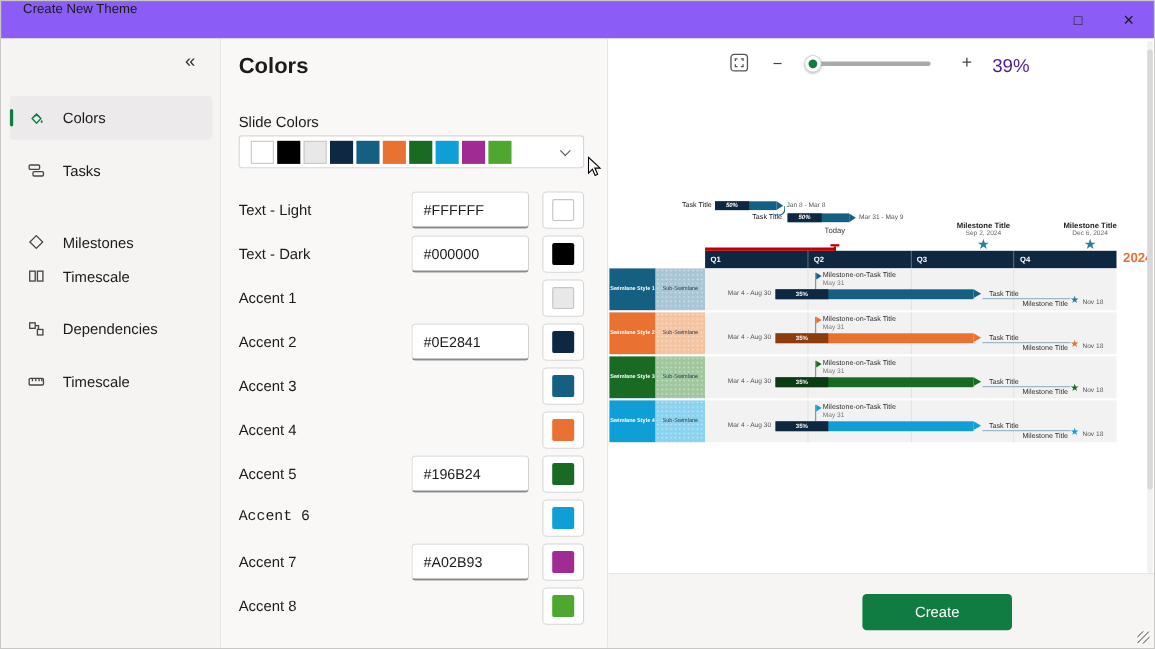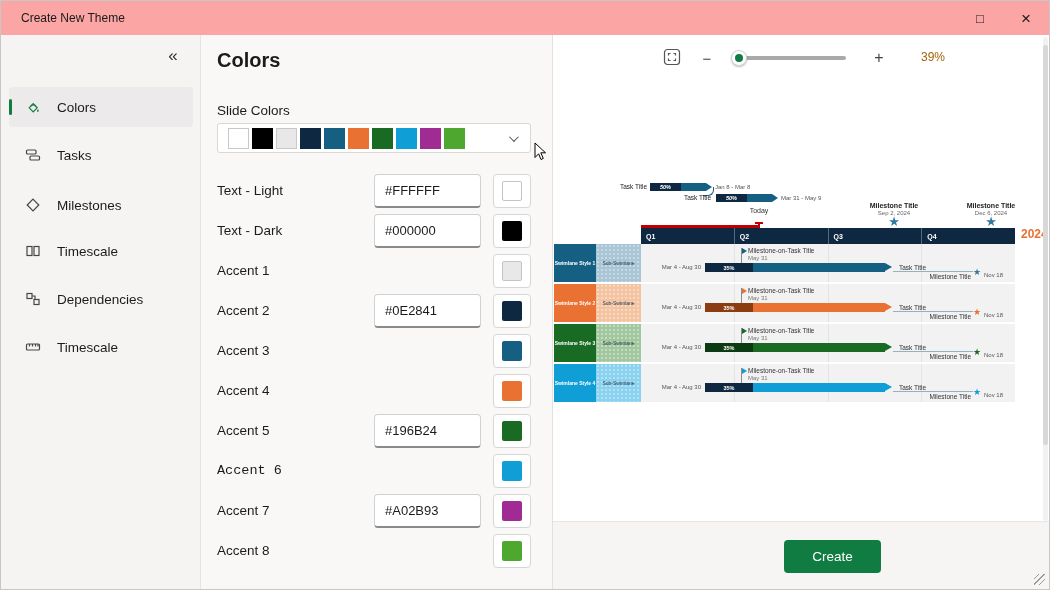--- a/index.html
+++ b/index.html
@@ -1,21 +1,21 @@
 <!DOCTYPE html>
 <html style="--accent: #107C41;"><head>
 <meta charset="utf-8">
 <style>
   *{box-sizing:border-box;margin:0;padding:0}
   html,body{width:1050px;height:590px}
   body{font-family:"Liberation Sans","DejaVu Sans",sans-serif;background:#fff;color:#1b1b1b;overflow:hidden}
   .window{position:relative;width:1050px;height:590px;border:1px solid #c9c7c5;background:#fff}
 
   
-  .titlebar{position:absolute;left:0;top:0;right:0;height:34px;background:#fca5a5;display:flex;align-items:center}
+  .titlebar{position:absolute;left:0;top:0;right:0;height:34px;background:#8b5cf6;display:flex;align-items:flex-start}
   .titlebar .title{font-size:12px;color:#1a1a1a;margin-left:20px}
   .winbtns{position:absolute;right:0;top:0;height:34px;display:flex}
   .winbtn{width:46px;height:34px;border:0;background:transparent;font-size:13px;color:#1a1a1a;cursor:default;display:flex;align-items:center;justify-content:center}
   .winbtn.close span{font-size:17px;line-height:1}
 
   
   .sidebar{position:absolute;left:0;top:34px;bottom:0;width:200px;background:#f5f4f2;border-right:1px solid #e6e4e2}
   .collapse{position:absolute;top:8px;right:14px;width:26px;height:26px;border:0;background:transparent;font-size:17px;color:#333;cursor:default}
   .nav-item{position:absolute;left:8px;width:184px;height:40px;border-radius:4px;display:flex;align-items:center;cursor:default}
   .nav-item.selected{background:#eceaea}
@@ -43,21 +43,21 @@
   
   .preview{position:absolute;left:552px;top:34px;right:0;bottom:0;background:#fff}
   .zoombar{position:absolute;left:0;top:0;right:0;height:46px}
   .fit-btn{position:absolute;left:108px;top:12px;width:22px;height:22px;border:0;background:transparent;color:#555;cursor:default}
   .fit-btn svg{width:18px;height:18px}
   .zoom-minus{position:absolute;left:144px;top:10px;width:20px;height:26px;border:0;background:transparent;font-size:15px;color:#444;cursor:default}
   .slider{position:absolute;left:181px;top:21px;width:112px;height:4px;background:#a9a9a9;border-radius:2px;cursor:default}
   .slider-thumb{position:absolute;left:-3px;top:-6px;width:16px;height:16px;border-radius:50%;background:#fff;border:1px solid #d4d4d4;box-shadow:0 1px 2px rgba(0,0,0,.25);display:flex;align-items:center;justify-content:center}
   .slider-thumb::after{content:'';width:8px;height:8px;border-radius:50%;background:var(--accent)}
   .zoom-plus{position:absolute;left:316px;top:10px;width:20px;height:26px;border:0;background:transparent;font-size:16px;color:#444;cursor:default}
-  .zoom-pct{position:absolute;left:368px;top:15px;font-size:12px;color:#a16207}
+  .zoom-pct{position:absolute;left:349px;top:15px;font-size:17px;color:#4c1d95}
 
   
   .chart{position:absolute;left:0;top:146px;width:498px;height:235px;font-size:6px}
   .t-label{position:absolute;font-size:6.5px;color:#222;text-align:right}
   .t1-label{left:36px;top:2px;width:58px}
   .t2-label{left:100px;top:12.5px;width:58px}
   .tbar{position:absolute;height:8px;background:#156082;display:flex}
   .t1-bar{left:97px;top:2px;width:56px}
   .t2-bar{left:163px;top:12.5px;width:56px}
   .tbar::after{content:'';position:absolute;left:100%;top:0;border-left:6px solid #156082;border-top:4px solid transparent;border-bottom:4px solid transparent}
@@ -99,21 +99,21 @@
   .ms-title{position:absolute;left:236px;top:29px;width:94px;text-align:right;font-size:6.5px;color:#333}
   .ms-star{position:absolute;left:332px;top:24px;font-size:9px;line-height:1;color:var(--star)}
   .ms-date{position:absolute;left:343px;top:28px;font-size:6px;color:#555}
 
   
   .vscroll{position:absolute;right:1px;top:2px;width:5px;height:484px;background:#f1f1f1;border-radius:3px}
   .vscroll-thumb{position:absolute;left:0;top:8px;width:5px;height:400px;background:#d8d8d8;border-radius:3px}
 
   
   .pv-footer{position:absolute;left:0;right:0;bottom:0;height:68px;background:#f6f5f4;border-top:1px solid #e8e6e4}
-  .create-btn{position:absolute;left:231px;top:18px;width:97px;height:33px;border:0;border-radius:4px;background:var(--accent);color:#fff;font-size:13.5px;font-family:inherit;cursor:default}
+  .create-btn{position:absolute;left:231px;top:18px;width:136px;height:33px;border:0;border-radius:4px;background:var(--accent);color:#fff;font-size:13.5px;font-family:inherit;cursor:default}
   .cancel-btn{position:absolute;left:384px;top:18px;width:76px;height:33px;border:0;background:transparent;color:#1b1b1b;font-size:13.5px;font-family:inherit;cursor:default}
   .grip{position:absolute;right:4px;bottom:4px;width:11px;height:11px;background:repeating-linear-gradient(135deg,transparent 0 3px,#9a9a9a 3px 4px)}
 
   .cursor{position:absolute;left:533px;top:141px;z-index:50;pointer-events:none}
   .hidden-defs{position:absolute;width:0;height:0;overflow:hidden}
 </style>
 </head>
 <body>
 
 <svg class="hidden-defs" xmlns="http://www.w3.org/2000/svg">
@@ -182,21 +182,21 @@
             <use href="#ic-colors"></use>
           </svg>
     <span class="nav-label">Colors</span>
   </div>
         <div class="nav-item" style="top: 100px;">
     <svg class="nav-icon">
             <use href="#ic-tasks"></use>
           </svg>
     <span class="nav-label">Tasks</span>
   </div>
-        <div class="nav-item" style="top: 150px;">
+        <div class="nav-item" style="top: 165px;">
     <svg class="nav-icon">
             <use href="#ic-milestones"></use>
           </svg>
     <span class="nav-label">Milestones</span>
   </div>
         <div class="nav-item" style="top: 196px;">
     <svg class="nav-icon">
             <use href="#ic-swimlanes"></use>
           </svg>
     <span class="nav-label">Timescale</span>

